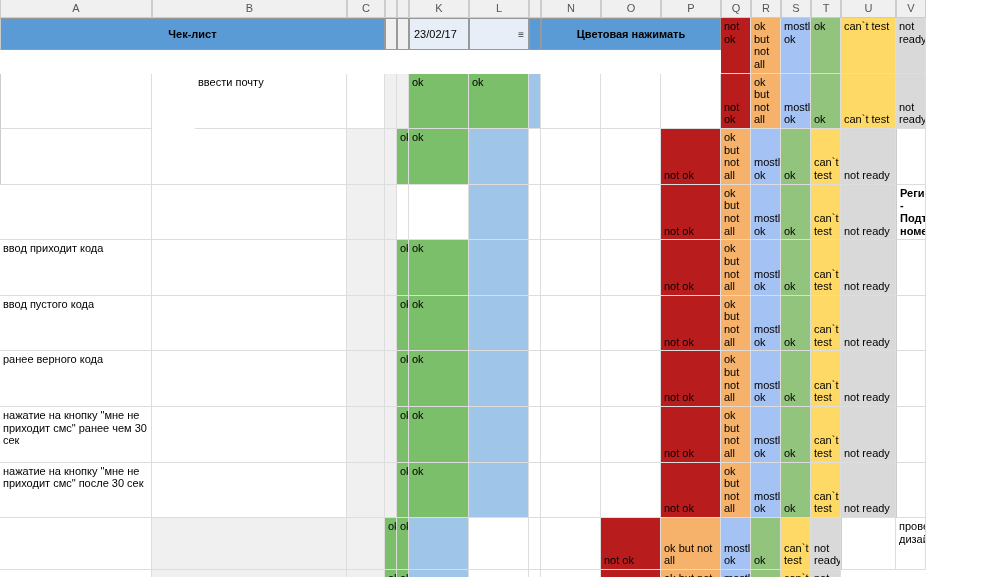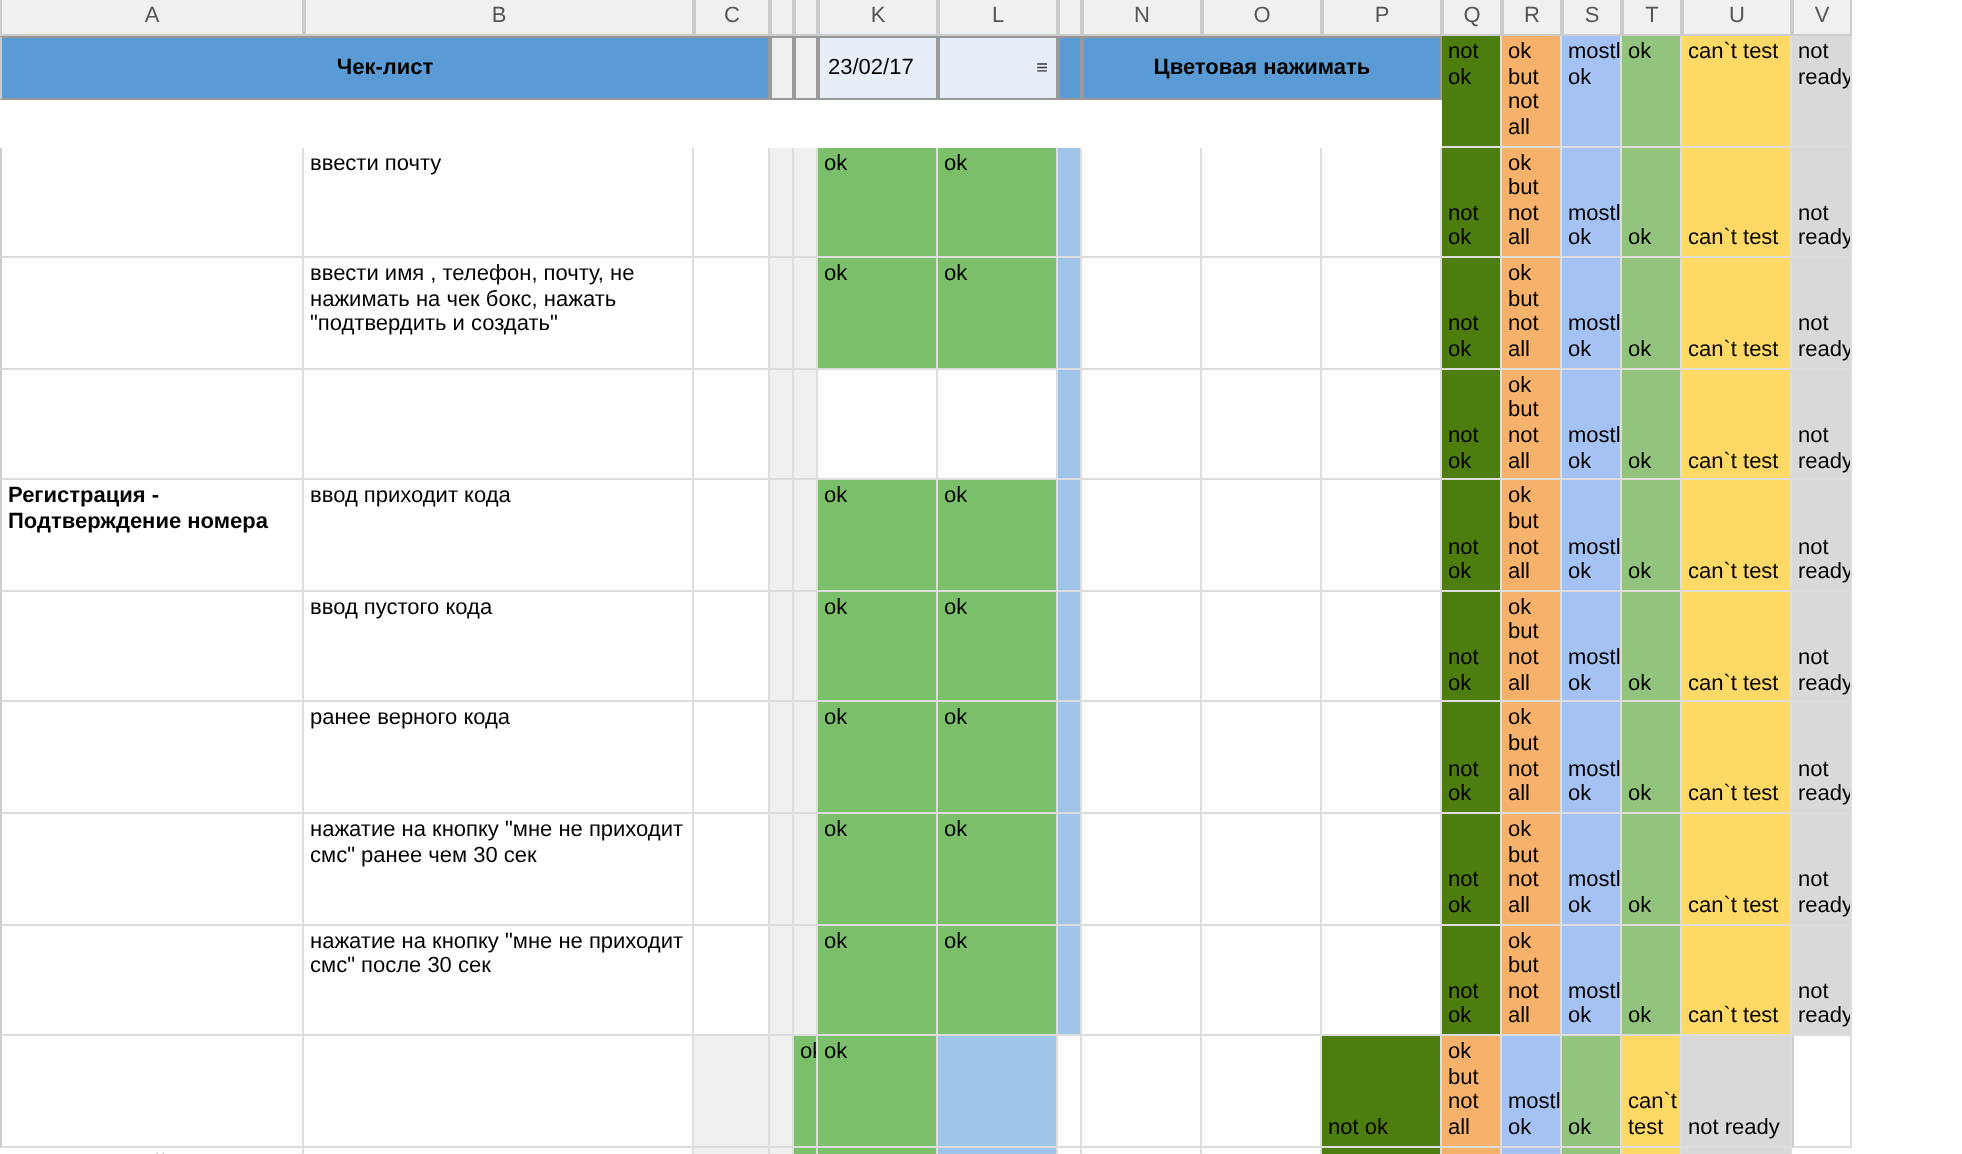--- a/index.html
+++ b/index.html
@@ -56,21 +56,21 @@
     padding: 2px 3px;
     min-height: 26px;
     overflow: hidden;
     line-height: 1.15;
     background:#fff;
   }
   .cell.wrap { white-space: normal; }
   .cell.sect { font-weight: bold; vertical-align: top; }
   .cell.ok-green { background: #7bbf6a; }
   .cell.m-blue { background: #9fc5e8; }
-  .col-notok { background: #4d7c0f; }
+  .col-notok { background: #b91c1c; }
   .col-okbut { background: #f6b26b; }
   .col-mostly { background: #a4c2f4; }
   .col-ok { background: #93c47d; }
   .col-cant { background: #ffd966; }
   .col-notready { background: #d9d9d9; }
   .borderleft-a { border-left:1px solid #ccc; }
 </style>
 </head>
 <body>
 
@@ -106,38 +106,37 @@
   <div class="b-head" style="background:#5b9bd5;"></div>
   <div class="b-head" style="grid-column:9 / span 3">Цветовая нажимать</div>
   <div class="cell col-notok">not ok</div>
   <div class="cell col-okbut">ok but not all</div>
   <div class="cell col-mostly">mostly ok</div>
   <div class="cell col-ok">ok</div>
   <div class="cell col-cant">can`t test</div>
   <div class="cell col-notready">not ready</div>
 
 <div class="cell wrap borderleft-a" style="min-height:26px;"></div>
-    <div class="cell wrap" style="min-height:26px;">ввести почту</div>
+    <div class="cell wrap" style="min-height:26px;margin-left:43px;">ввести почту</div>
     <div class="cell wrap" style="min-height:26px;word-break:break-all;"></div>
     <div class="cell " style="min-height:26px;background:#f0f0f0;"></div>
     <div class="cell " style="min-height:26px;background:#f0f0f0;"></div>
     <div class="cell ok-green" style="min-height:26px;">ok</div>
     <div class="cell ok-green" style="min-height:26px;">ok</div>
     <div class="cell m-blue" style="min-height:26px;"></div>
     <div class="cell " style="min-height:26px;"></div>
     <div class="cell " style="min-height:26px;"></div>
     <div class="cell " style="min-height:26px;"></div>
     <div class="cell col-notok" style="min-height:26px;display:flex;align-items:end;">not ok</div>
     <div class="cell col-okbut" style="min-height:26px;display:flex;align-items:end;">ok but not all</div>
     <div class="cell col-mostly" style="min-height:26px;display:flex;align-items:end;">mostly ok</div>
     <div class="cell col-ok" style="min-height:26px;display:flex;align-items:end;">ok</div>
     <div class="cell col-cant" style="min-height:26px;display:flex;align-items:end;">can`t test</div>
     <div class="cell col-notready" style="min-height:26px;display:flex;align-items:end;">not ready</div>
     <div class="cell wrap borderleft-a" style="min-height:40px;"></div>
-    <div class="cell wrap" style="min-height:40px;">ввести имя , телефон, почту, не нажимать на чек бокс, нажать "подтвердить и создать"</div>
     <div class="cell wrap" style="min-height:40px;word-break:break-all;"></div>
     <div class="cell " style="min-height:40px;background:#f0f0f0;"></div>
     <div class="cell " style="min-height:40px;background:#f0f0f0;"></div>
     <div class="cell ok-green" style="min-height:40px;">ok</div>
     <div class="cell ok-green" style="min-height:40px;">ok</div>
     <div class="cell m-blue" style="min-height:40px;"></div>
     <div class="cell " style="min-height:40px;"></div>
     <div class="cell " style="min-height:40px;"></div>
     <div class="cell " style="min-height:40px;"></div>
     <div class="cell col-notok" style="min-height:40px;display:flex;align-items:end;">not ok</div>

